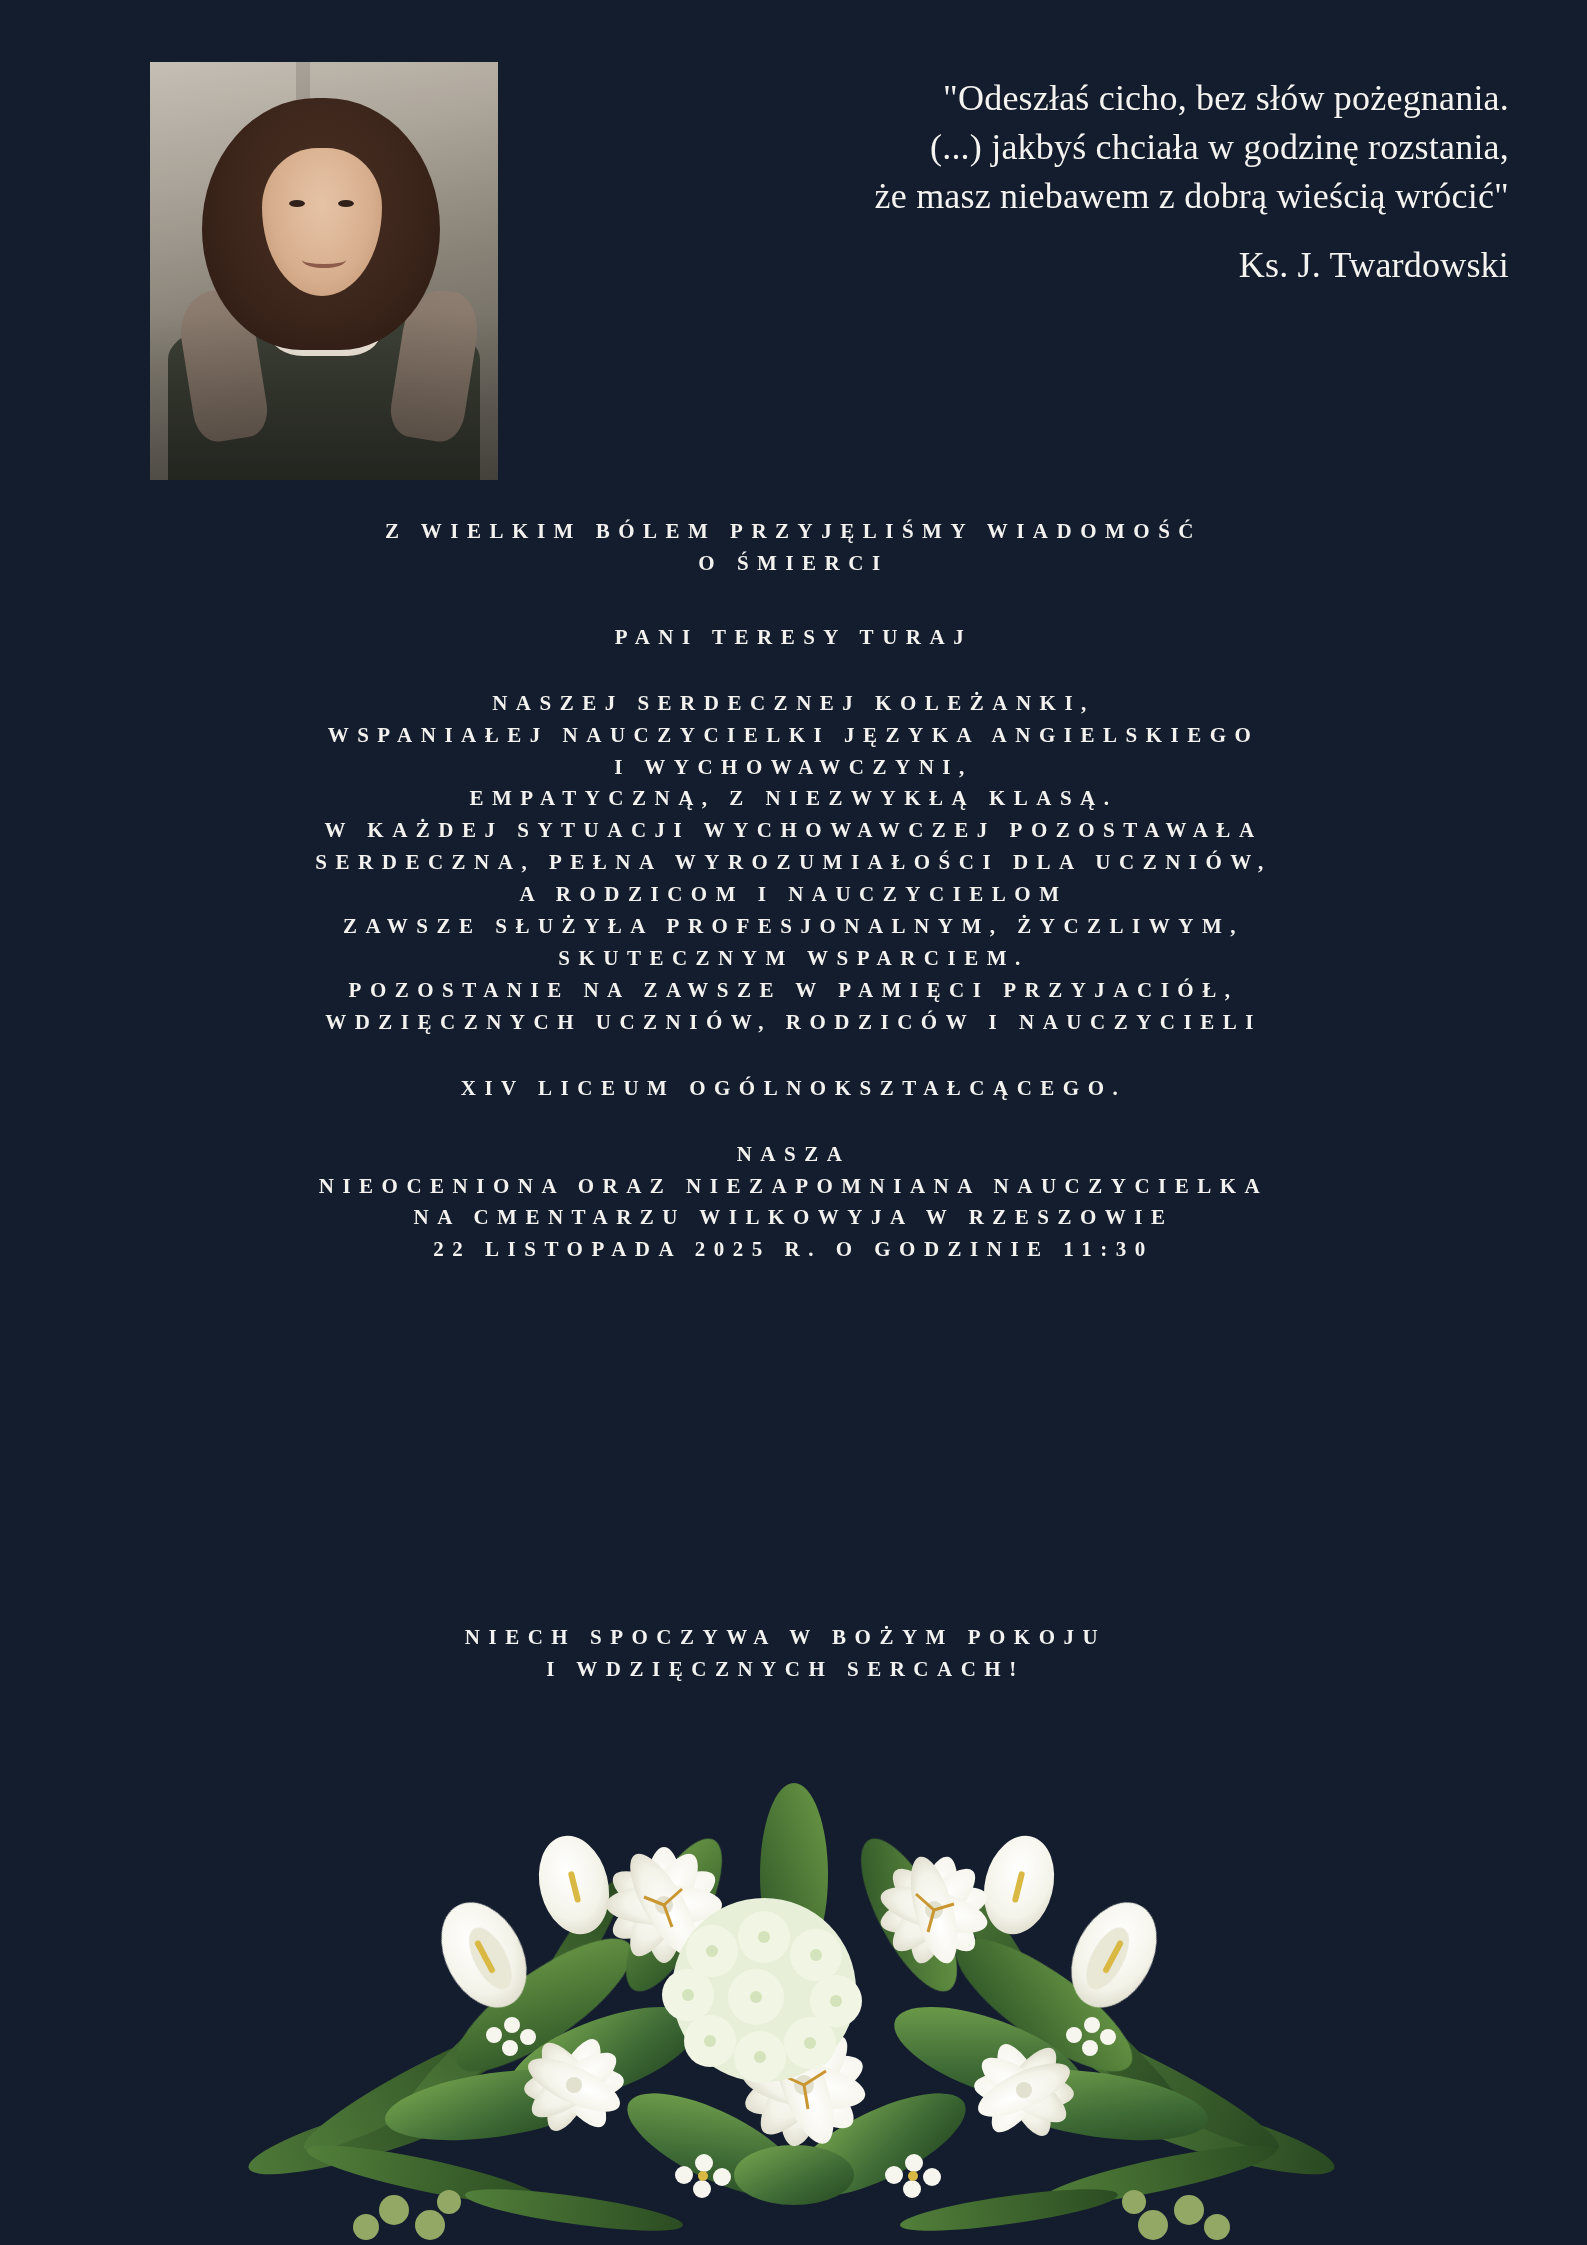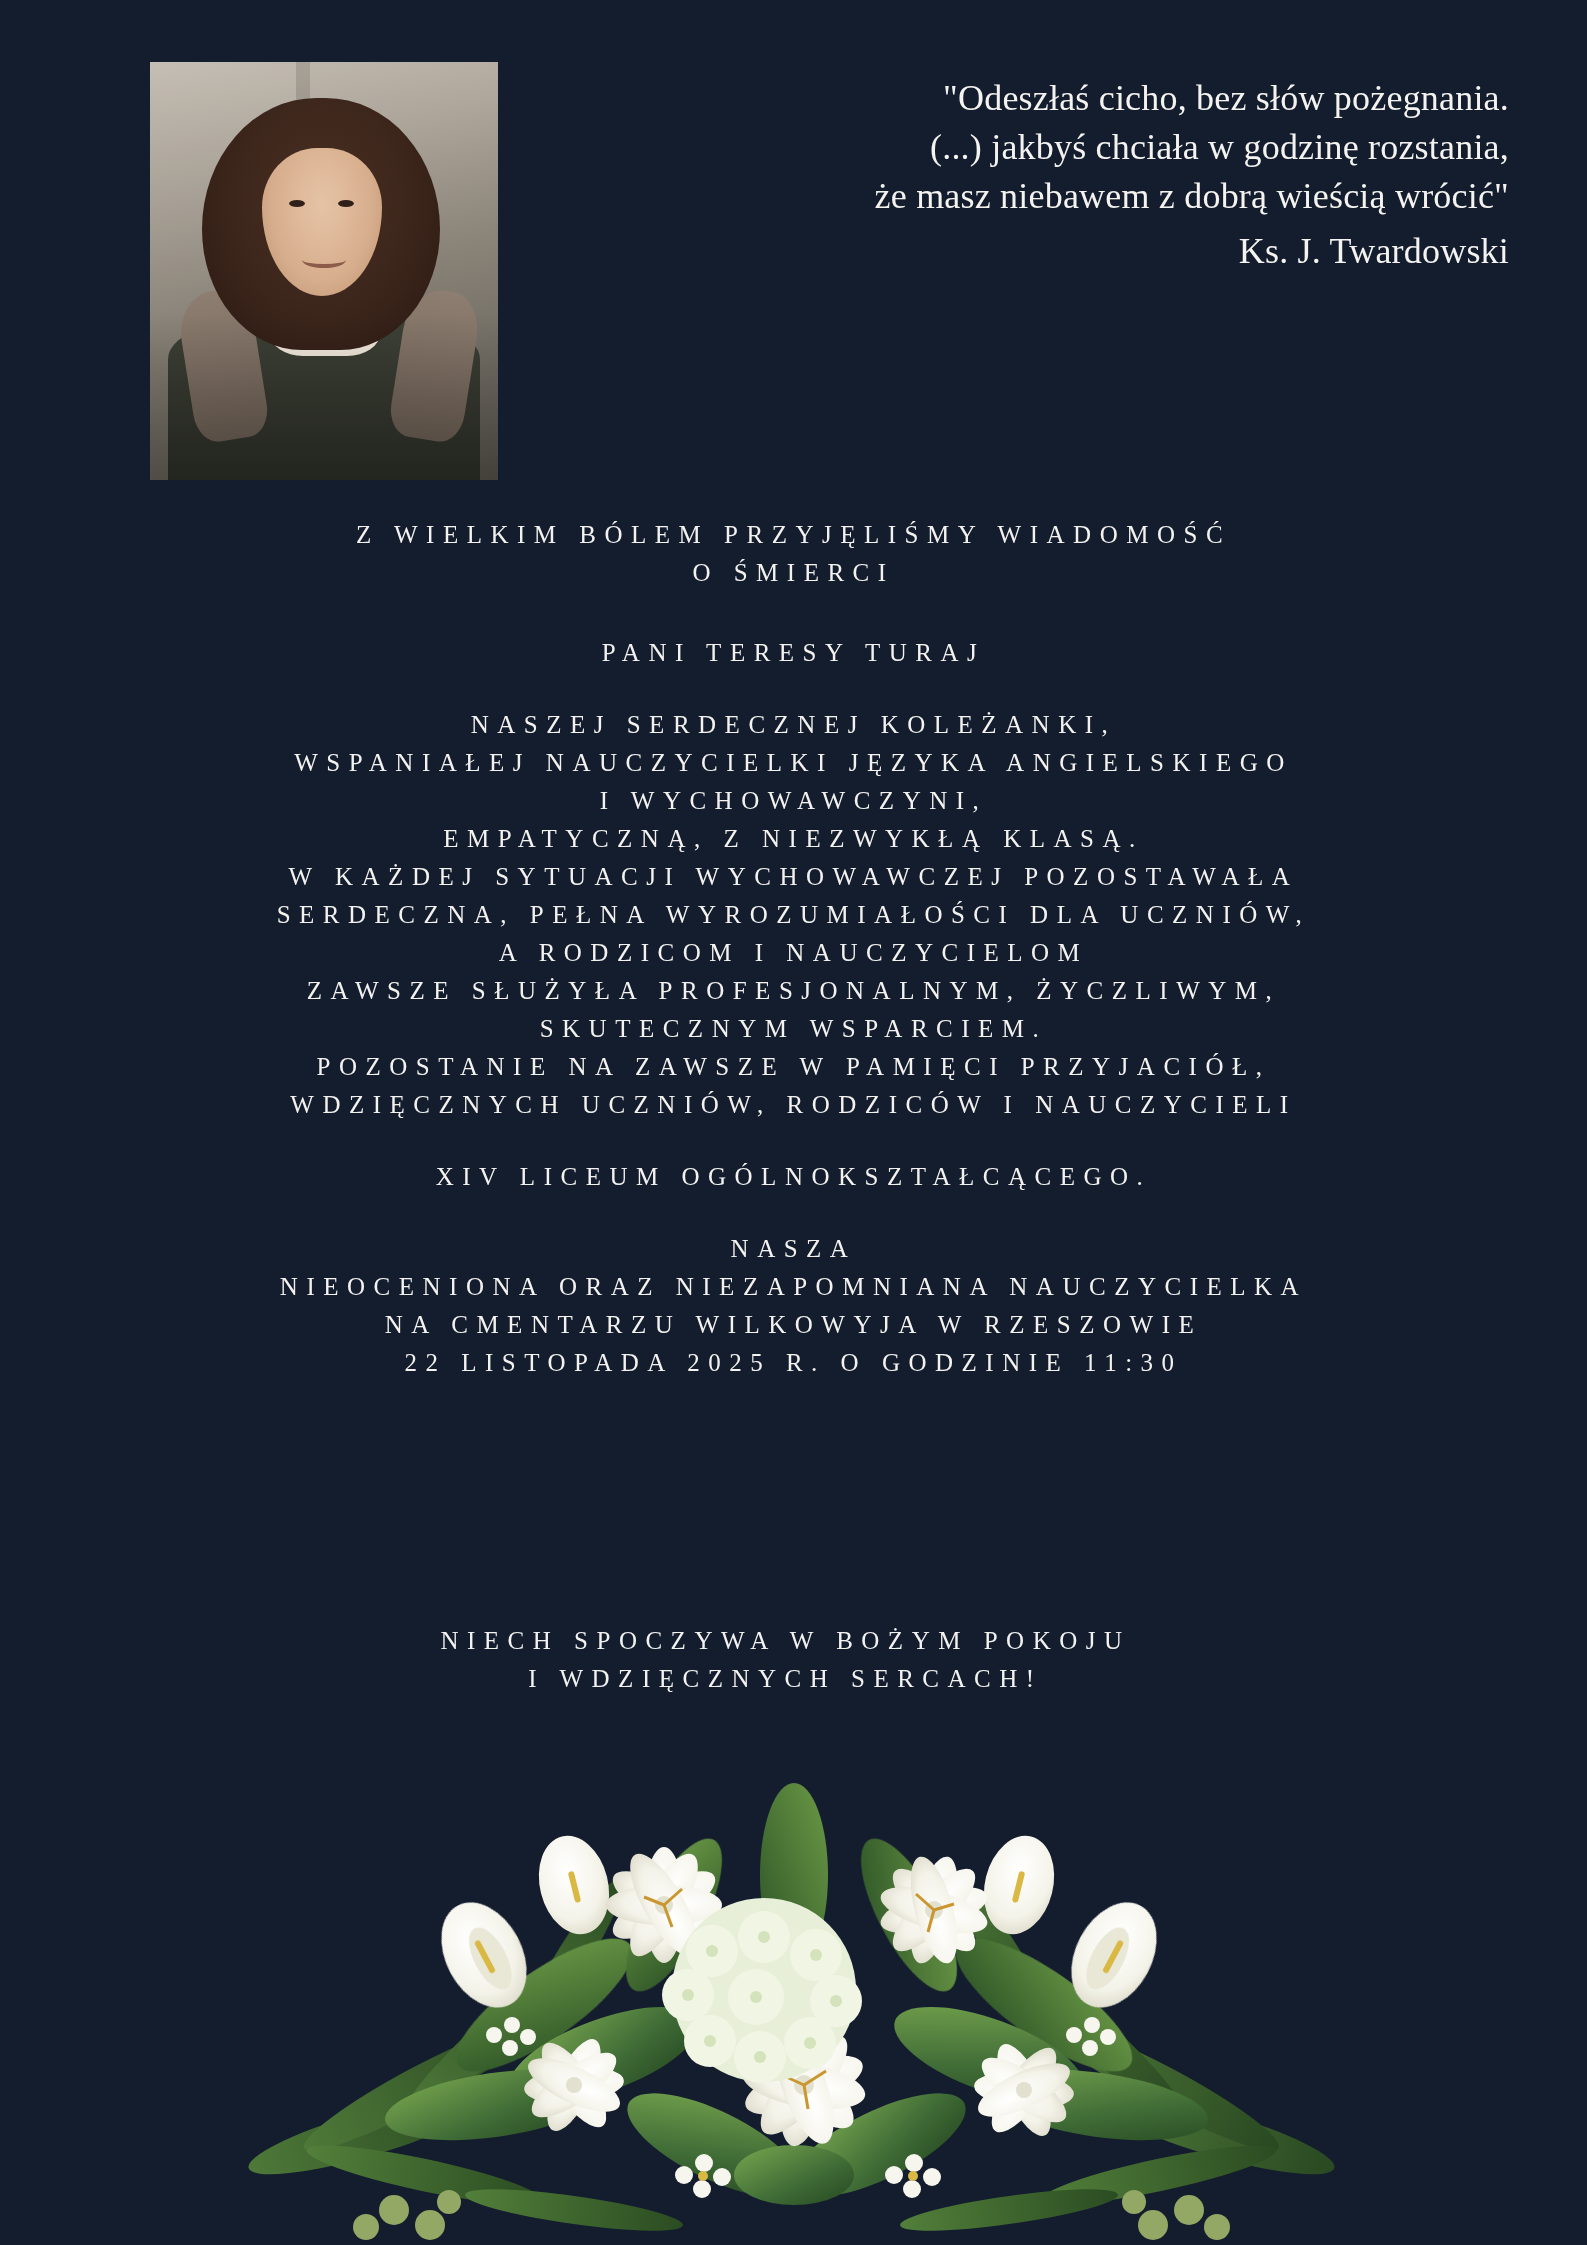--- a/index.html
+++ b/index.html
@@ -119,38 +119,38 @@
     top: 12px;
     width: 830px;
     text-align: right;
     font-size: 36px;
     line-height: 1.36;
     letter-spacing: 0.2px;
     color: #f4f3f0;
   }
   .quote div { white-space: nowrap; }
   .quote .author {
-    margin-top: 6px;
+    margin-top: 20px;
   }
 
   
   .body-text {
     position: absolute;
     left: 0;
     right: 0;
     top: 516px;
     text-align: center;
     font-family: "Liberation Serif", serif;
     color: #f3f2ef;
   }
   .ls {
     letter-spacing: 8.5px;
-    font-size: 25px;
+    font-size: 21px;
     line-height: 1.52;
-    font-weight: 400;
+    font-weight: 700;
     text-transform: uppercase;
     white-space: nowrap;
   }
   .spacer-lg { height: 42px; }
   .spacer-md { height: 34px; }
 
   .closing {
     position: absolute;
     left: 0; right: 16px;
     top: 1622px;

